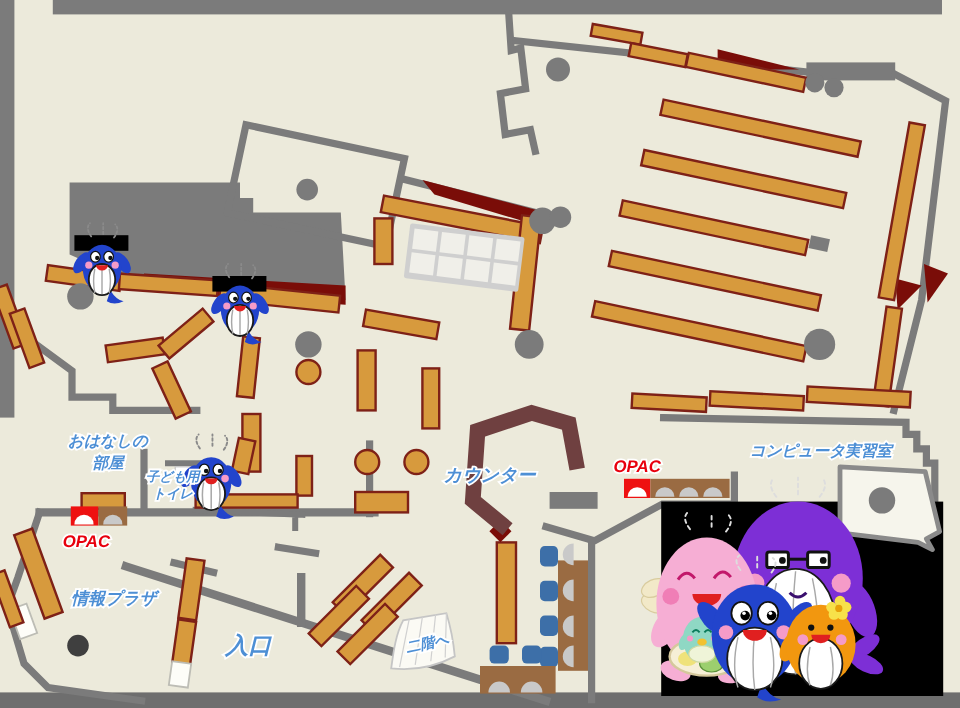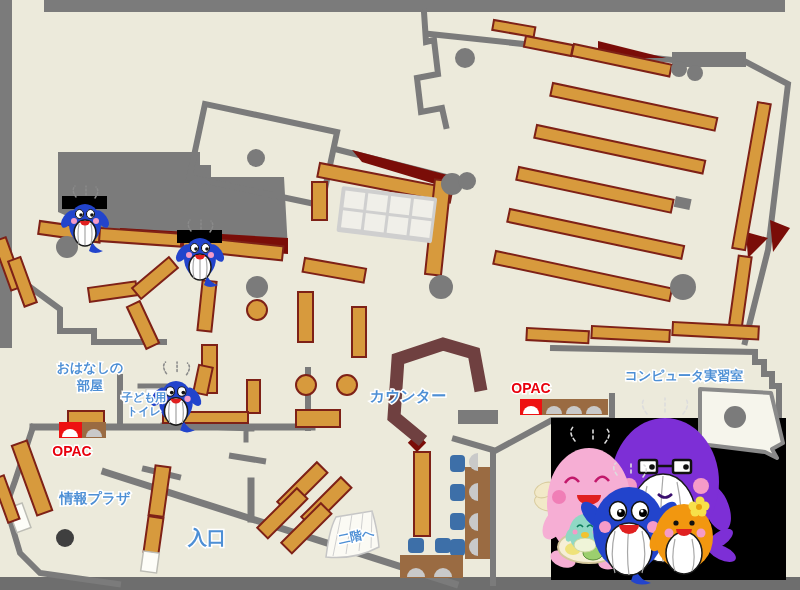--- a/index.html
+++ b/index.html
@@ -1,16 +1,16 @@
 <!DOCTYPE html>
 <html style="--floor: #ECEADB; --wall: #7B7B7B; --frameBottom: #6E6E6E; --shelf: #D79A3D; --shelfBorder: #7E2117; --darkRed: #7A0D08; --counter: #6F4040; --deskBrown: #9A6B42; --chairBlue: #3D6FA8; --seatGray: #C9C9C9; --gridFrame: #CFCFCF; --gridCell: #F0EFE9; --labelBlue: #4D8FD5; --opacRed: #E8000D; --whaleBlue: #2244CC; --mascotPurple: #7D2FD6; --mascotPink: #F6AED4; --mascotOrange: #F2970F; --mascotTeal: #8FD8C4;"><head>
 <meta charset="utf-8">
 <style>
   html,body{margin:0;padding:0;background:#fff;}
-  .stage{width:800px;height:590px;position:relative;font-family:"Liberation Sans",sans-serif;}
+  .stage{width:800px;height:590px;position:relative;font-family:"Liberation Sans",sans-serif;font-style:italic;}
   svg{display:block;}
   .floor{fill:var(--floor);}
   .frame{fill:var(--wall);}
   .frameB{fill:var(--frameBottom);}
   .wall-s{stroke:var(--wall);fill:none;stroke-linecap:square;}
   .wall-f{fill:var(--wall);}
   .shelf{fill:var(--shelf);stroke:var(--shelfBorder);stroke-width:2;}
   .shelf-cap{fill:#FDFDF8;stroke:#BDBDB5;stroke-width:1.5;}
   .dr{fill:var(--darkRed);}
   .pillar{fill:var(--wall);}

